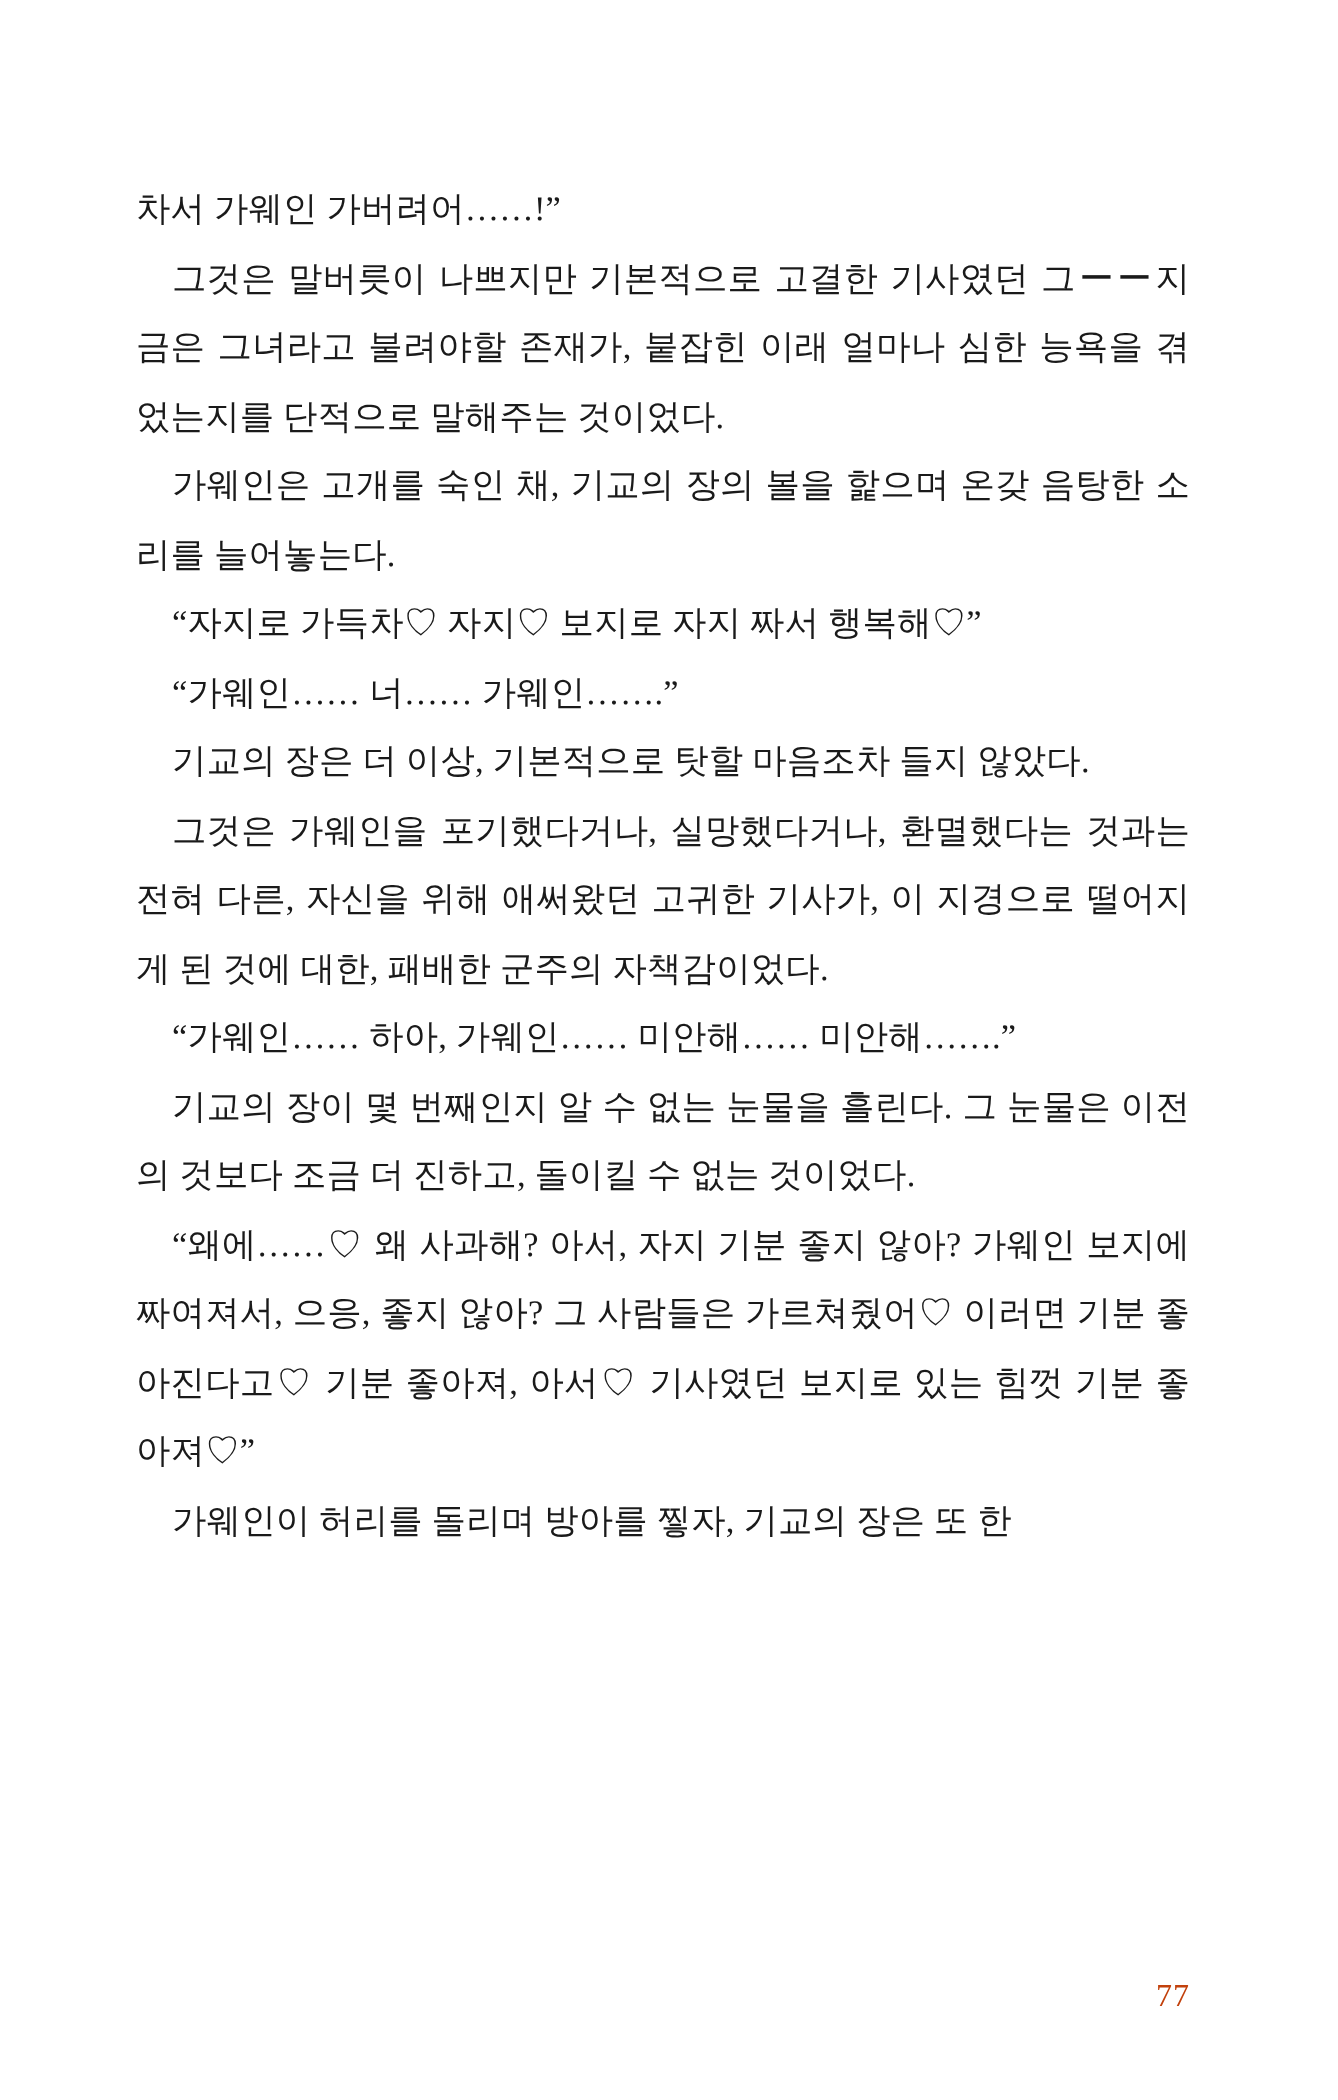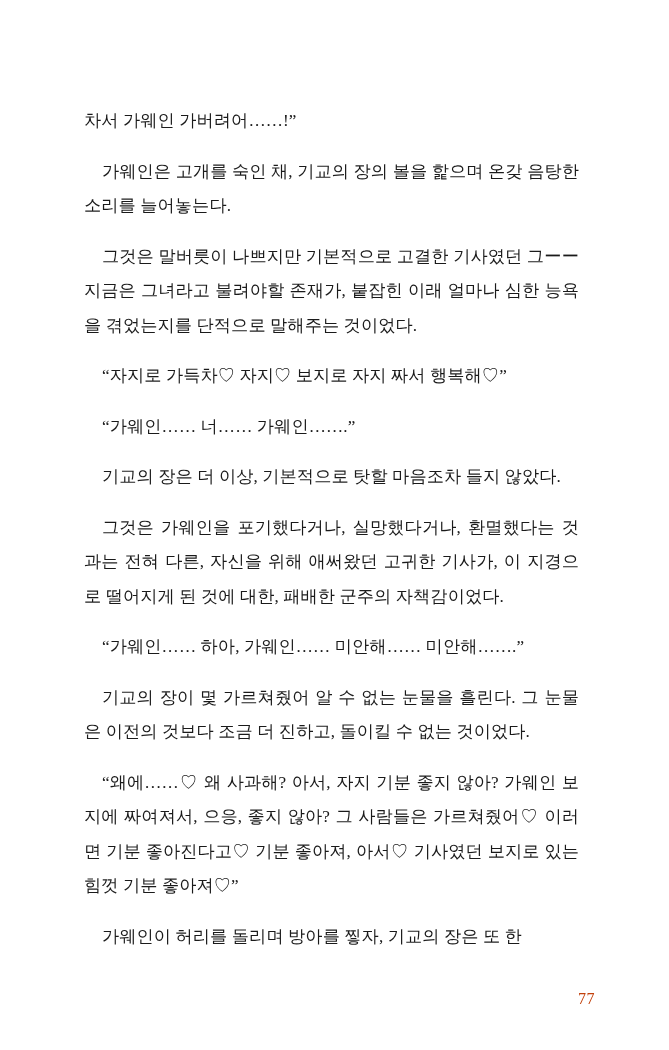--- a/index.html
+++ b/index.html
@@ -26,21 +26,21 @@
   }
   .body-text {
     font-size: 17.2px;
     line-height: 34.5px;
     text-align: justify;
     text-justify: inter-character;
     word-break: break-all;
     letter-spacing: 0.1px;
   }
   .para {
-    margin: 16px;
+    margin: 0;
     text-indent: 0;
   }
   .para.indent {
     text-indent: 18px;
   }
   .page-number {
     position: absolute;
     right: 74px;
     bottom: 42px;
     font-size: 16px;
@@ -48,25 +48,25 @@
     color: #c2410c;
     letter-spacing: 0.5px;
   }
 </style>
 </head>
 <body>
 
 <div class="page">
   <div class="body-text">
     <p class="para">차서 가웨인 가버려어……!”</p>
+    <p class="para indent">그것은 말버릇이 나쁘지만 기본적으로 고결한 기사였던 그ーー지금은 그녀라고 불려야할 존재가, 붙잡힌 이래 얼마나 심한 능욕을 겪었는지를 단적으로 말해주는 것이었다.</p>
     <p class="para indent">가웨인은 고개를 숙인 채, 기교의 장의 볼을 핥으며 온갖 음탕한 소리를 늘어놓는다.</p>
-    <p class="para indent">그것은 말버릇이 나쁘지만 기본적으로 고결한 기사였던 그ーー지금은 그녀라고 불려야할 존재가, 붙잡힌 이래 얼마나 심한 능욕을 겪었는지를 단적으로 말해주는 것이었다.</p>
     <p class="para indent">“자지로 가득차♡ 자지♡ 보지로 자지 짜서 행복해♡”</p>
     <p class="para indent">“가웨인…… 너…… 가웨인…….”</p>
     <p class="para indent">기교의 장은 더 이상, 기본적으로 탓할 마음조차 들지 않았다.</p>
     <p class="para indent">그것은 가웨인을 포기했다거나, 실망했다거나, 환멸했다는 것과는 전혀 다른, 자신을 위해 애써왔던 고귀한 기사가, 이 지경으로 떨어지게 된 것에 대한, 패배한 군주의 자책감이었다.</p>
     <p class="para indent">“가웨인…… 하아, 가웨인…… 미안해…… 미안해…….”</p>
-    <p class="para indent">기교의 장이 몇 가르쳐줬어 알 수 없는 눈물을 흘린다. 그 눈물은 이전의 것보다 조금 더 진하고, 돌이킬 수 없는 것이었다.</p>
+    <p class="para indent">기교의 장이 몇 번째인지 알 수 없는 눈물을 흘린다. 그 눈물은 이전의 것보다 조금 더 진하고, 돌이킬 수 없는 것이었다.</p>
     <p class="para indent">“왜에……♡ 왜 사과해? 아서, 자지 기분 좋지 않아? 가웨인 보지에 짜여져서, 으응, 좋지 않아? 그 사람들은 가르쳐줬어♡ 이러면 기분 좋아진다고♡ 기분 좋아져, 아서♡ 기사였던 보지로 있는 힘껏 기분 좋아져♡”</p>
     <p class="para indent">가웨인이 허리를 돌리며 방아를 찧자, 기교의 장은 또 한</p>
   </div>
   <div class="page-number">77</div>
 </div>
 
 </body></html>

